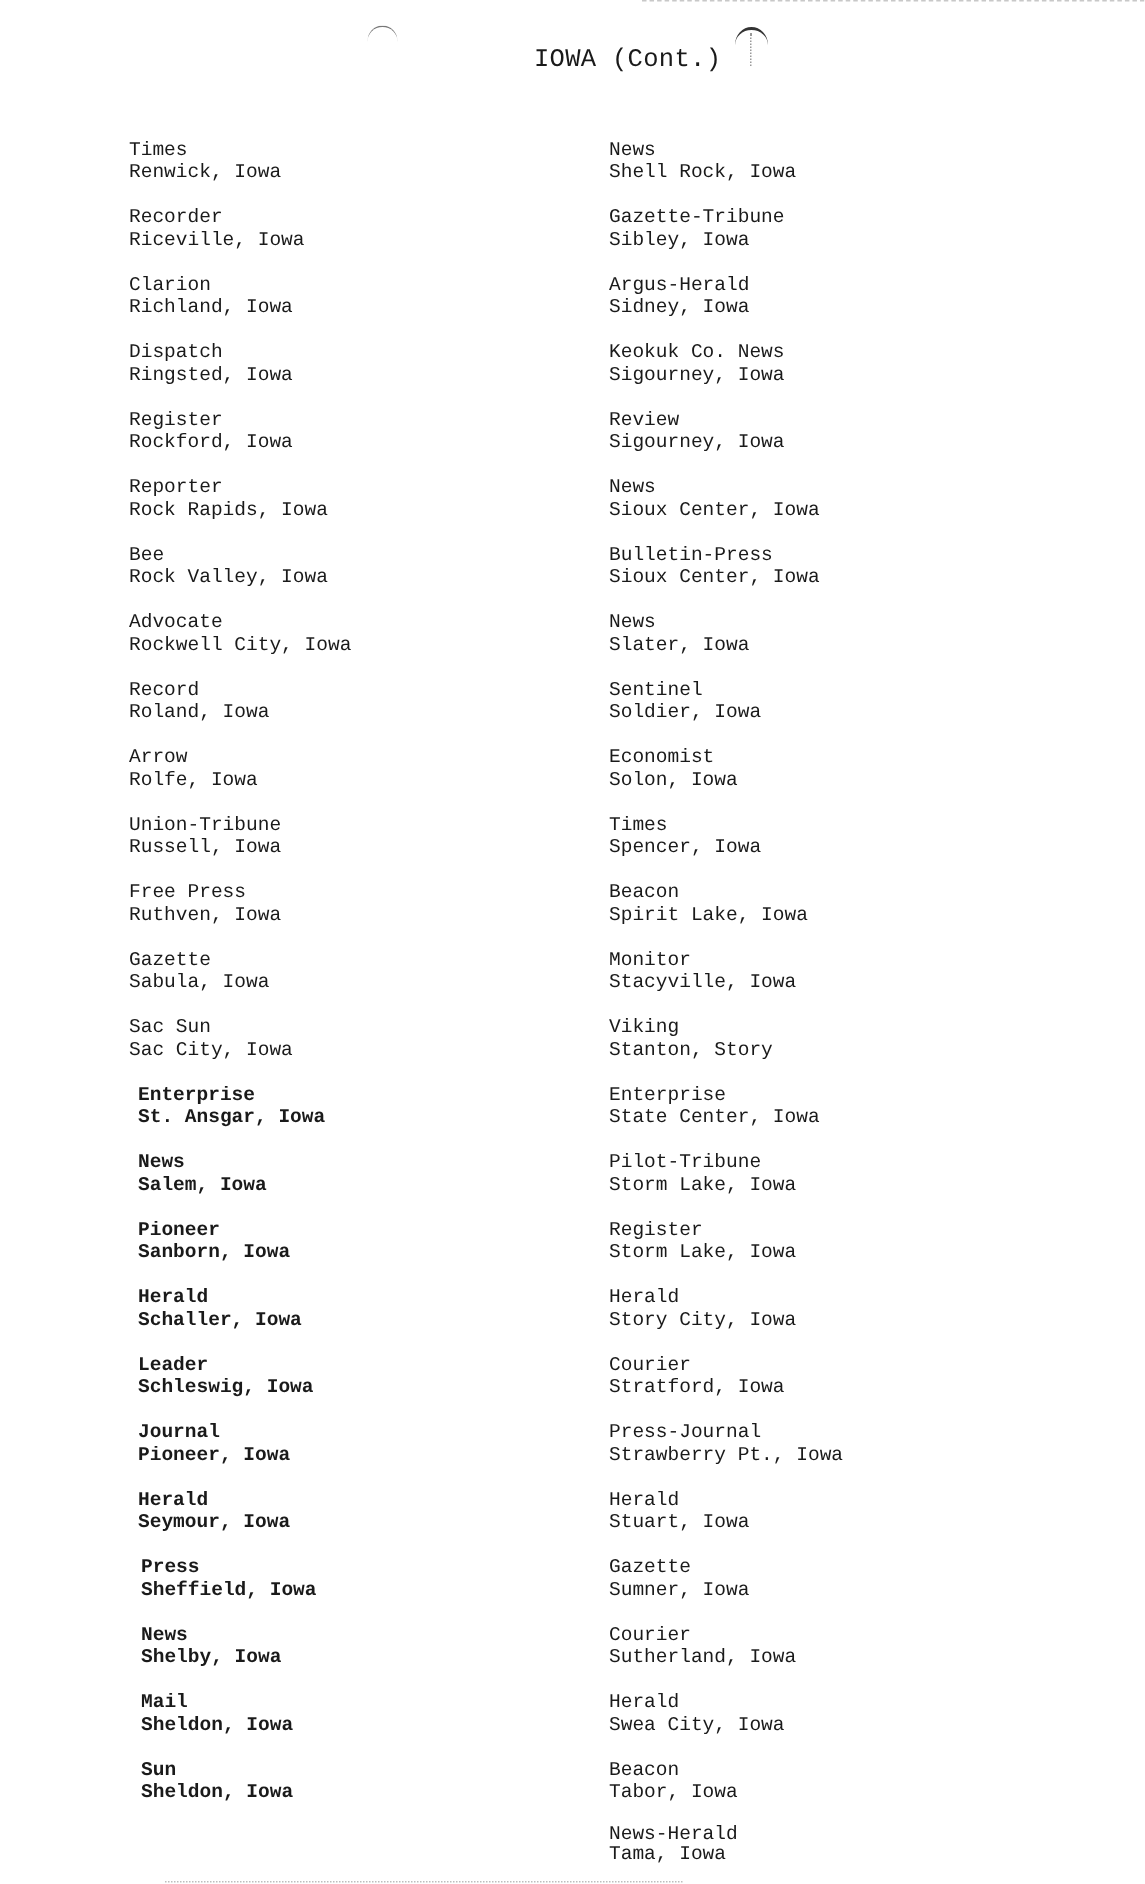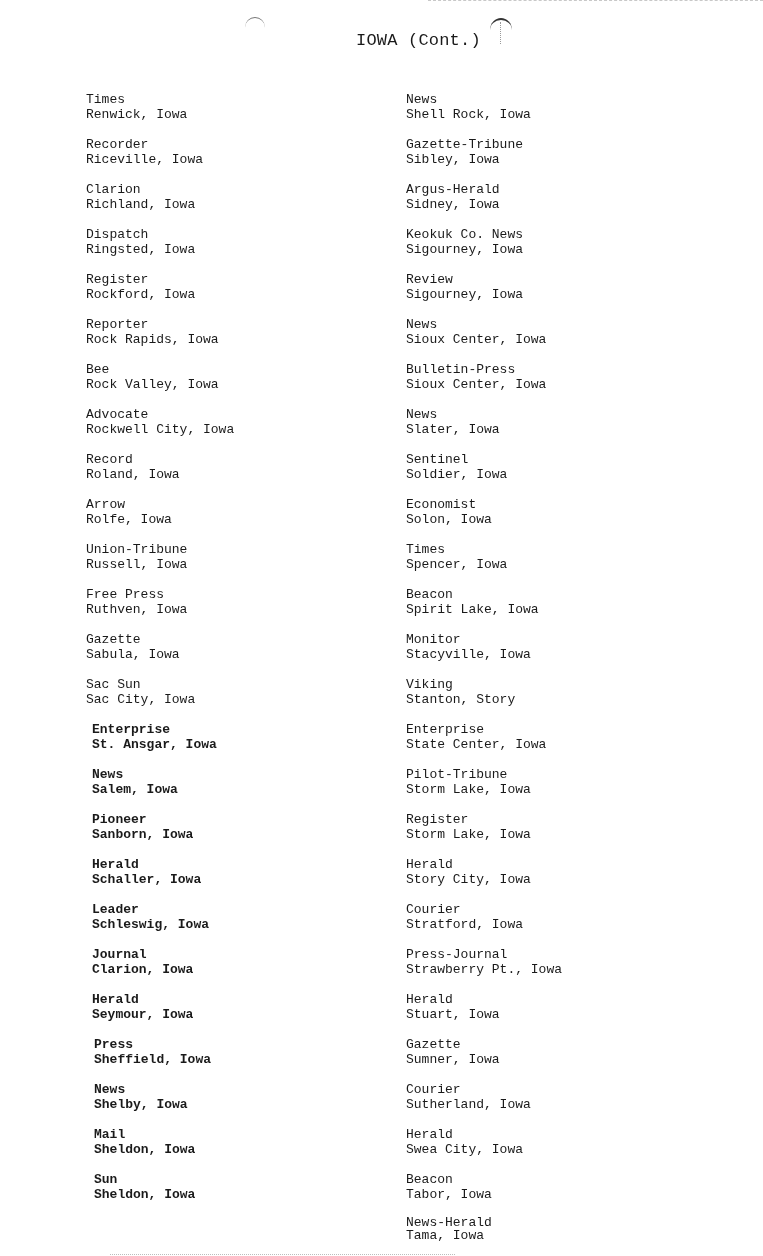--- a/index.html
+++ b/index.html
@@ -156,21 +156,21 @@
   <div class="entry">
       <span class="paper">Herald</span>
       <span class="town">Schaller, Iowa</span>
     </div>
   <div class="entry">
       <span class="paper">Leader</span>
       <span class="town">Schleswig, Iowa</span>
     </div>
   <div class="entry">
       <span class="paper">Journal</span>
-      <span class="town">Clarion, Iowa</span>
+      <span class="town">Pioneer, Iowa</span>
     </div>
   <div class="entry">
       <span class="paper">Herald</span>
       <span class="town">Seymour, Iowa</span>
     </div>
   <div class="entry">
       <span class="paper">Press</span>
       <span class="town">Sheffield, Iowa</span>
     </div>
   <div class="entry">

